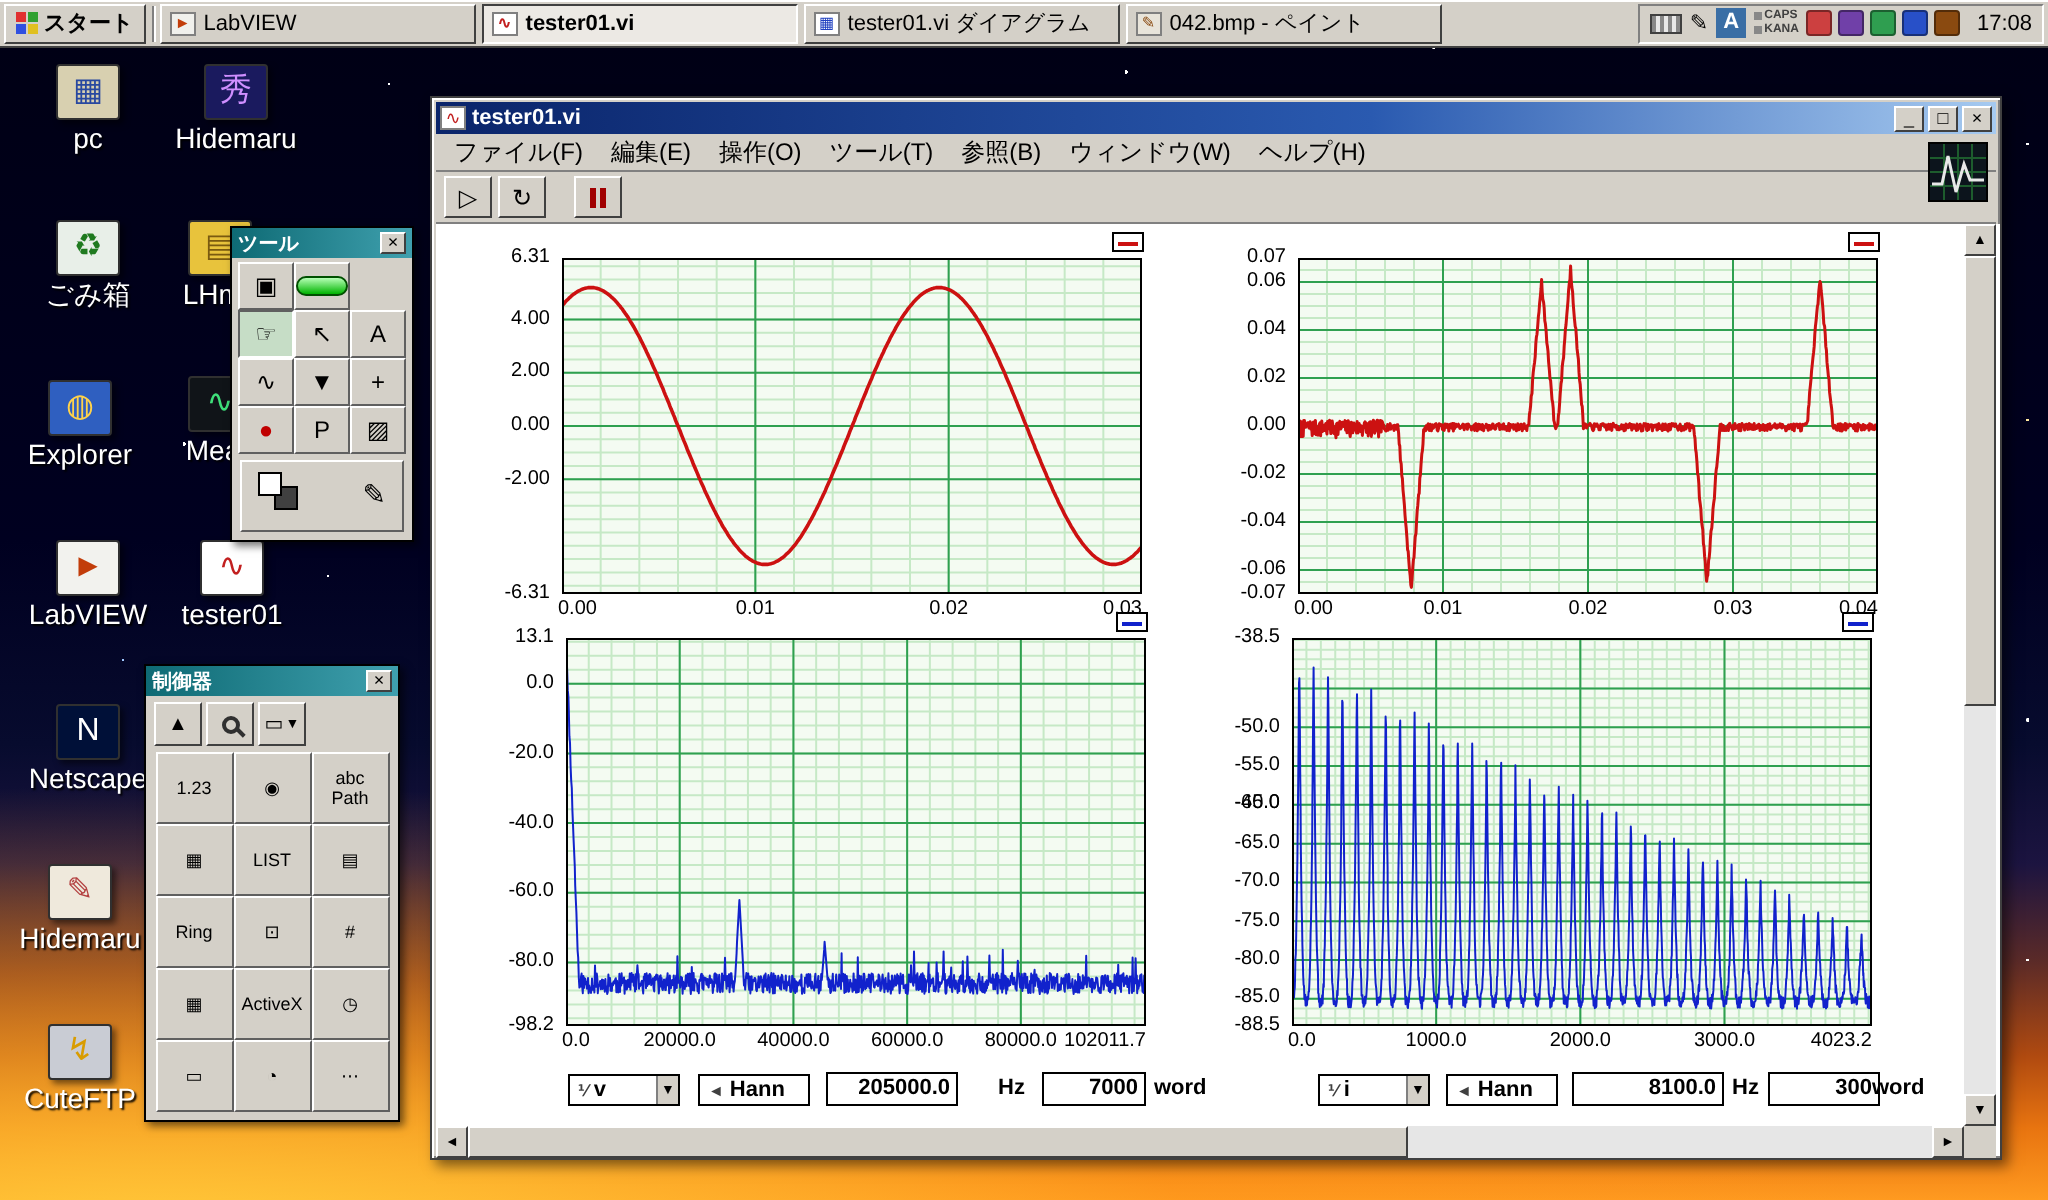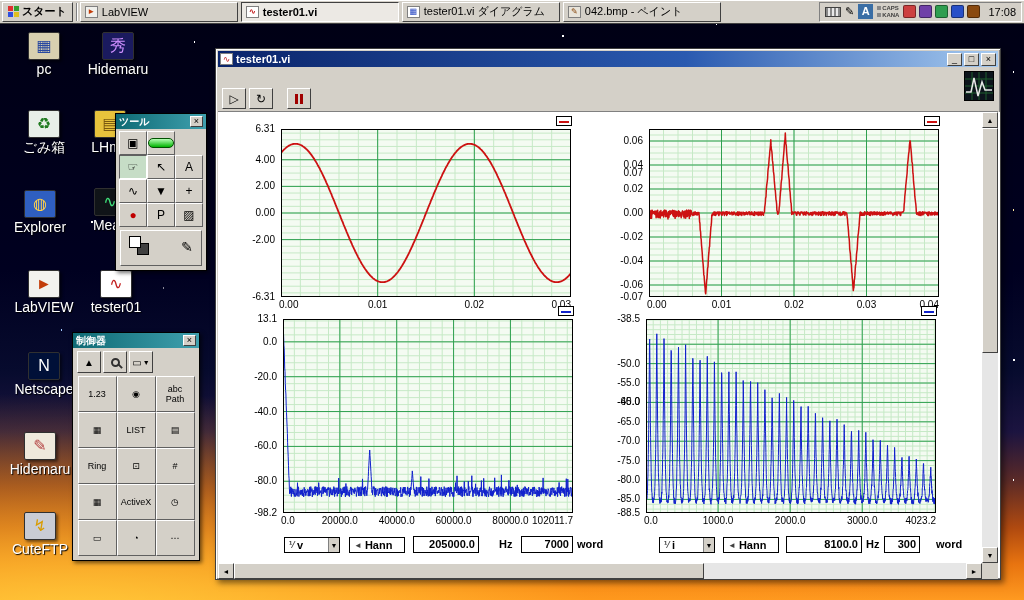--- a/index.html
+++ b/index.html
@@ -297,20 +297,29 @@
   <div id="main-window">
     <div class="titlebar">
       <span class="ticon">∿</span>
       <span class="ttext">tester01.vi</span>
       <span class="tbtns" style="display:flex;gap:2px">
         <button class="tb raised">_</button>
         <button class="tb raised">□</button>
         <button class="tb raised">×</button>
       </span>
     </div>
+    <div class="menubar" id="menubar">
+        <span class="menu-item">ファイル(F)</span>
+        <span class="menu-item">編集(E)</span>
+        <span class="menu-item">操作(O)</span>
+        <span class="menu-item">ツール(T)</span>
+        <span class="menu-item">参照(B)</span>
+        <span class="menu-item">ウィンドウ(W)</span>
+        <span class="menu-item">ヘルプ(H)</span>
+      </div>
     <div class="toolbar">
       <button class="tbtn raised">▷</button>
       <button class="tbtn raised">↻</button>
       <span class="gap8"></span>
       <button class="tbtn raised">
           <span class="pbar"></span>
           <span class="pbar"></span>
         </button>
     </div>
     <div class="lvlogo">
@@ -393,21 +402,21 @@
           <span style="left: 96.6667px; transform: translateX(-50%);">0.01</span>
           <span style="left: 193.333px; transform: translateX(-50%);">0.02</span>
           <span style="left: 290px; transform: translateX(-100%);">0.03</span>
         </div>
       <span class="legend">
           <i style="background:#cc1111"></i>
         </span>
     </div>
     <div class="graph" style="left:433px;top:80px">
       <div class="ylabels">
-          <span style="top: -5px; margin-top: 44px;">0.07</span>
+          <span style="top: -5px;">0.07</span>
           <span style="top: 7px; text-align: right;">0.06</span>
           <span style="top: 31px;">0.04</span>
           <span style="top: 55px;">0.02</span>
           <span style="top: 79px;">0.00</span>
           <span style="top: 103px;">-0.02</span>
           <span style="top: 127px;">-0.04</span>
           <span style="top: 151px;">-0.06</span>
           <span style="top: 163px;">-0.07</span>
         </div>
       <svg width="290" height="168" viewBox="0 0 290 168">
@@ -731,21 +740,21 @@
       <span class="pre">⅟</span>
       <span class="txt">i</span>
       <span class="dd">▼</span>
     </div>
     <div class="gctl" style="left:507px;top:488px;width:56px">
       <span class="pre">◄</span>
       <span class="txt">Hann</span>
     </div>
     <div class="gnum" style="left:570px;top:487px;width:76px">8100.0</div>
     <span class="gunit" style="left:650px;top:489px">Hz</span>
-    <div class="gnum" style="left:668px;top:487px;width:36px">300</div>
+    <div class="gnum" style="left:668px;top:487px;width:56px">300</div>
     <span class="gunit" style="left:720px;top:489px">word</span>
 
     <div class="sb-track-v">
       <button class="sb-btn raised" style="left:0;top:0">▲</button>
       <div class="sb-thumb raised" style="left:0;top:16px;width:16px;height:225px"></div>
       <button class="sb-btn raised" style="left:0;bottom:0">▼</button>
     </div>
     <div class="sb-track-h">
       <button class="sb-btn raised" style="left:0;top:0">◄</button>
       <div class="sb-thumb raised" style="left:16px;top:0;width:470px;height:16px"></div>

